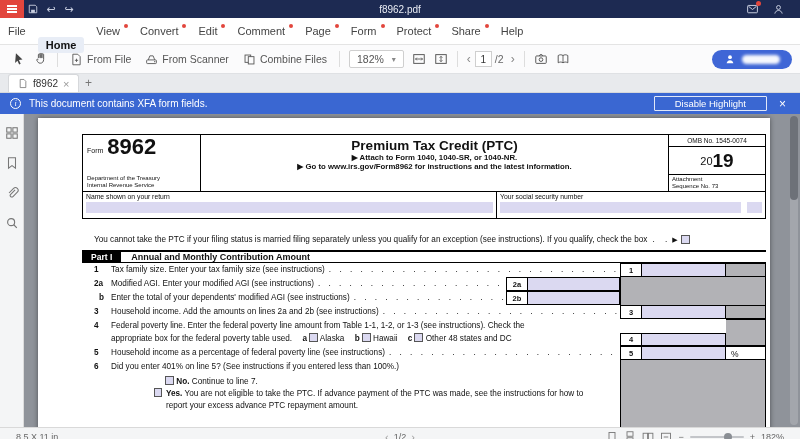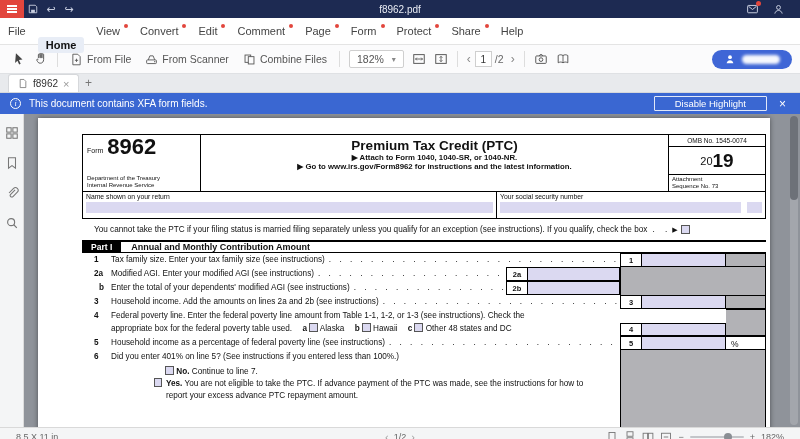--- a/index.html
+++ b/index.html
@@ -75,21 +75,21 @@
 
   .name-row { border:1.5px solid #000; border-top:none; display:flex; height:27px; }
   .name-cell { flex:1; border-right:1px solid #000; padding:1px 3px; }
   .ssn-cell { width:268px; padding:1px 3px; }
   .cell-label { font-size:6.8px; }
   .field { background:#dbd9f1; height:11px; margin-top:2px; }
   .field-row { display:flex; gap:6px; margin-top:2px; }
   .field-row .main { flex:1; background:#dbd9f1; height:11px; }
   .field-row .small { width:15px; background:#dbd9f1; height:11px; }
 
-  .caution { display:flex; align-items:center; margin-top:6px; padding-left:12px; font-size:8.2px; white-space:nowrap; }
+  .caution { display:flex; align-items:center; margin-top:16px; padding-left:12px; font-size:8.2px; white-space:nowrap; }
   .dots-sm { word-spacing:8px; margin:0 5px; }
   .arrow { font-size:7px; margin-right:3px; }
   .cbx { display:inline-block; width:9px; height:9px; background:#dbd9f1; border:1px solid #555; vertical-align:-1px; }
 
   .part-bar { margin-top:6px; border-top:2px solid #000; border-bottom:1px solid #000; height:13px; display:flex; align-items:stretch; }
   .part-label { background:#000; color:#fff; font-weight:bold; font-size:8.5px; padding:0 9px; display:flex; align-items:center; }
   .part-title { font-weight:bold; font-size:9px; padding-left:10px; display:flex; align-items:center; }
 
   .lrow { display:flex; align-items:stretch; height:14px; font-size:8.2px; }
   .ln { width:29px; padding-left:12px; font-weight:bold; line-height:14px; }

